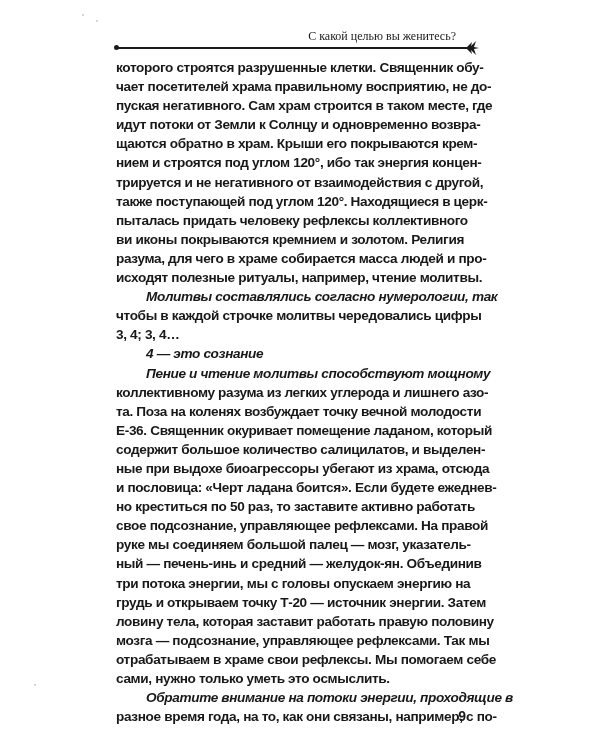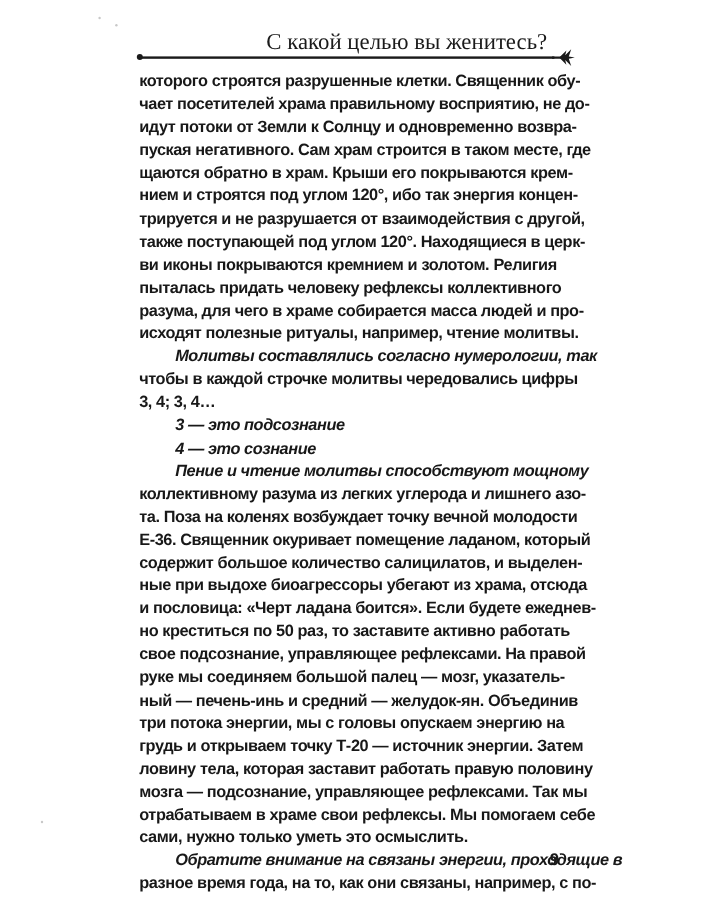--- a/index.html
+++ b/index.html
@@ -14,21 +14,21 @@
       overflow: hidden;
       font-family: "Liberation Serif", "DejaVu Serif", serif;
       color: #141414;
     }
     .running-head {
       position: absolute;
       left: 116px;
       top: 26px;
       width: 340px;
       text-align: right;
-      font-size: 19px;
+      font-size: 12px;
       line-height: 20px;
       font-family: "Liberation Serif", serif;
       color: #1a1a1a;
     }
     .head-rule {
       position: absolute;
       left: 116px;
       top: 47px;
       width: 346px;
       height: 2px;
@@ -102,53 +102,52 @@
   <div class="rule-dot"></div>
   <div class="head-rule"></div>
   <svg class="rule-ornament" viewBox="0 0 22 20">
     <path d="M2 10 L10 10" stroke="#1a1a1a" stroke-width="2"></path>
     <path d="M8 10 L14 4 L13 8 L18 3 L16 9 L21 10 L16 11 L18 17 L13 12 L14 16 Z" fill="#1a1a1a"></path>
   </svg>
 
   <div class="text-block" id="text-block">
       <span class="line">которого строятся разрушенные клетки. Священник обу-</span>
       <span class="line">чает посетителей храма правильному восприятию, не до-</span>
+      <span class="line">пуская негативного. Сам храм строится в таком месте, где</span>
       <span class="line">идут потоки от Земли к Солнцу и одновременно возвра-</span>
-      <span class="line">пуская негативного. Сам храм строится в таком месте, где</span>
       <span class="line">щаются обратно в храм. Крыши его покрываются крем-</span>
       <span class="line">нием и строятся под углом 120°, ибо так энергия концен-</span>
-      <span class="line">трируется и не разрушается от взаимодействия с другой,</span>
+      <span class="line">трируется и не негативного от взаимодействия с другой,</span>
       <span class="line">также поступающей под углом 120°. Находящиеся в церк-</span>
+      <span class="line">пыталась придать человеку рефлексы коллективного</span>
       <span class="line">ви иконы покрываются кремнием и золотом. Религия</span>
-      <span class="line">пыталась придать человеку рефлексы коллективного</span>
       <span class="line">разума, для чего в храме собирается масса людей и про-</span>
       <span class="line last">исходят полезные ритуалы, например, чтение молитвы.</span>
       <span class="line indent">Молитвы составлялись согласно нумерологии, так</span>
       <span class="line">чтобы в каждой строчке молитвы чередовались цифры</span>
       <span class="line last">3, 4; 3, 4…</span>
-      <span class="line indent last">3 — это подсознание</span>
       <span class="line indent last">4 — это сознание</span>
       <span class="line indent">Пение и чтение молитвы способствуют мощному</span>
       <span class="line">коллективному разума из легких углерода и лишнего азо-</span>
       <span class="line">та. Поза на коленях возбуждает точку вечной молодости</span>
       <span class="line">Е-36. Священник окуривает помещение ладаном, который</span>
       <span class="line">содержит большое количество салицилатов, и выделен-</span>
       <span class="line">ные при выдохе биоагрессоры убегают из храма, отсюда</span>
       <span class="line">и пословица: «Черт ладана боится». Если будете ежеднев-</span>
       <span class="line">но креститься по 50 раз, то заставите активно работать</span>
       <span class="line">свое подсознание, управляющее рефлексами. На правой</span>
       <span class="line">руке мы соединяем большой палец — мозг, указатель-</span>
       <span class="line">ный — печень-инь и средний — желудок-ян. Объединив</span>
       <span class="line">три потока энергии, мы с головы опускаем энергию на</span>
       <span class="line">грудь и открываем точку Т-20 — источник энергии. Затем</span>
       <span class="line">ловину тела, которая заставит работать правую половину</span>
       <span class="line">мозга — подсознание, управляющее рефлексами. Так мы</span>
       <span class="line">отрабатываем в храме свои рефлексы. Мы помогаем себе</span>
       <span class="line last">сами, нужно только уметь это осмыслить.</span>
-      <span class="line indent">Обратите внимание на связаны энергии, проходящие в</span>
+      <span class="line indent">Обратите внимание на потоки энергии, проходящие в</span>
       <span class="line">разное время года, на то, как они связаны, например, с по-</span>
     </div>
 
   <div class="page-number">9</div>
 
   <div class="speck" style="left:82px;top:14px;width:2px;height:2px;"></div>
   <div class="speck" style="left:96px;top:20px;width:2px;height:2px;"></div>
   <div class="speck" style="left:34px;top:684px;width:2px;height:2px;"></div>
 </div>
 

